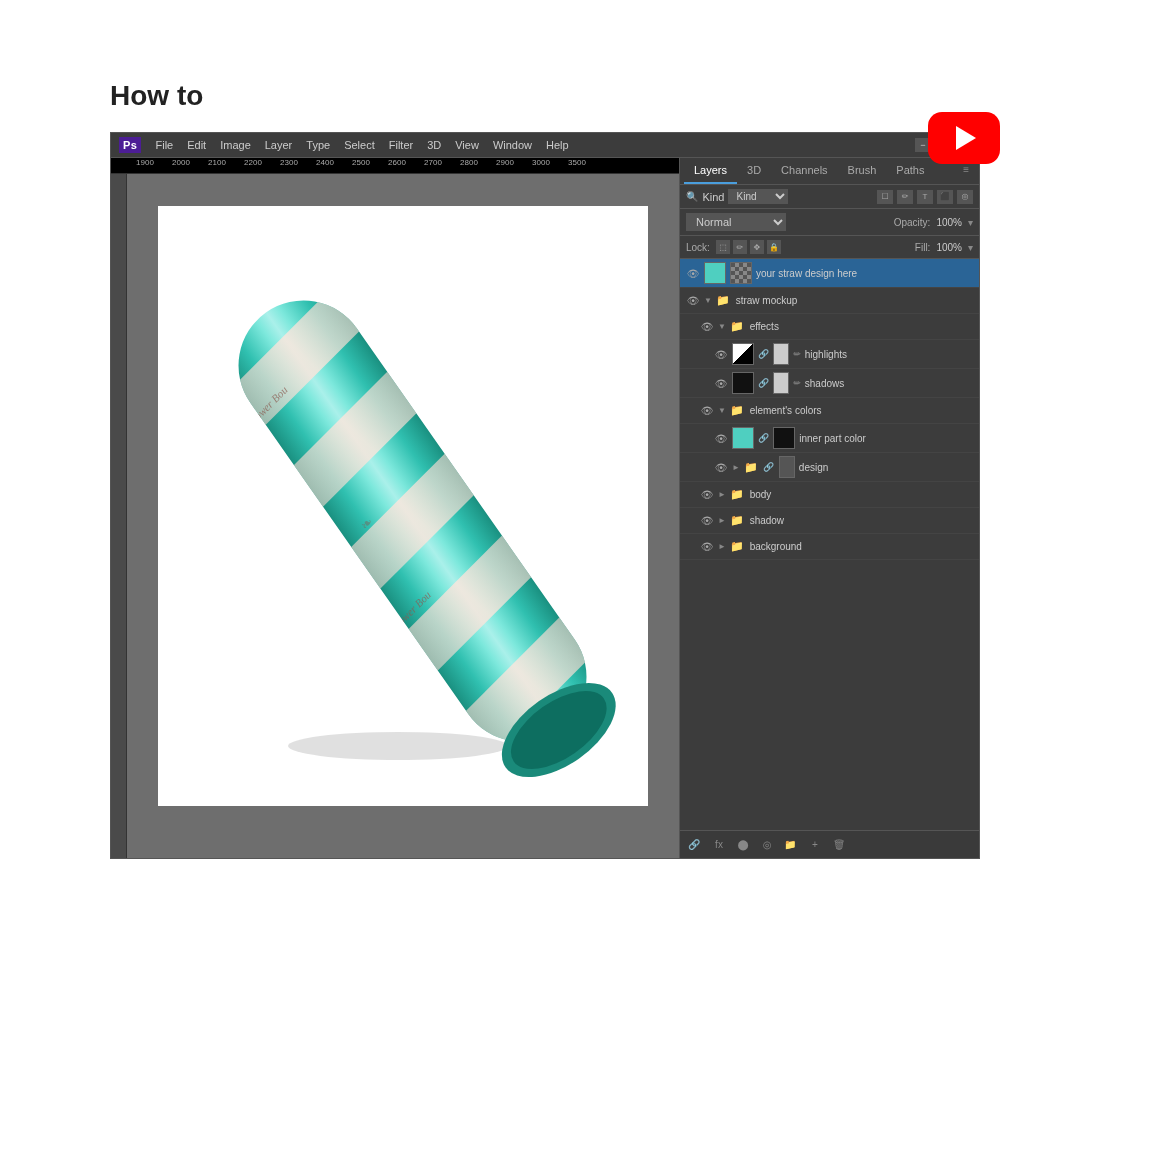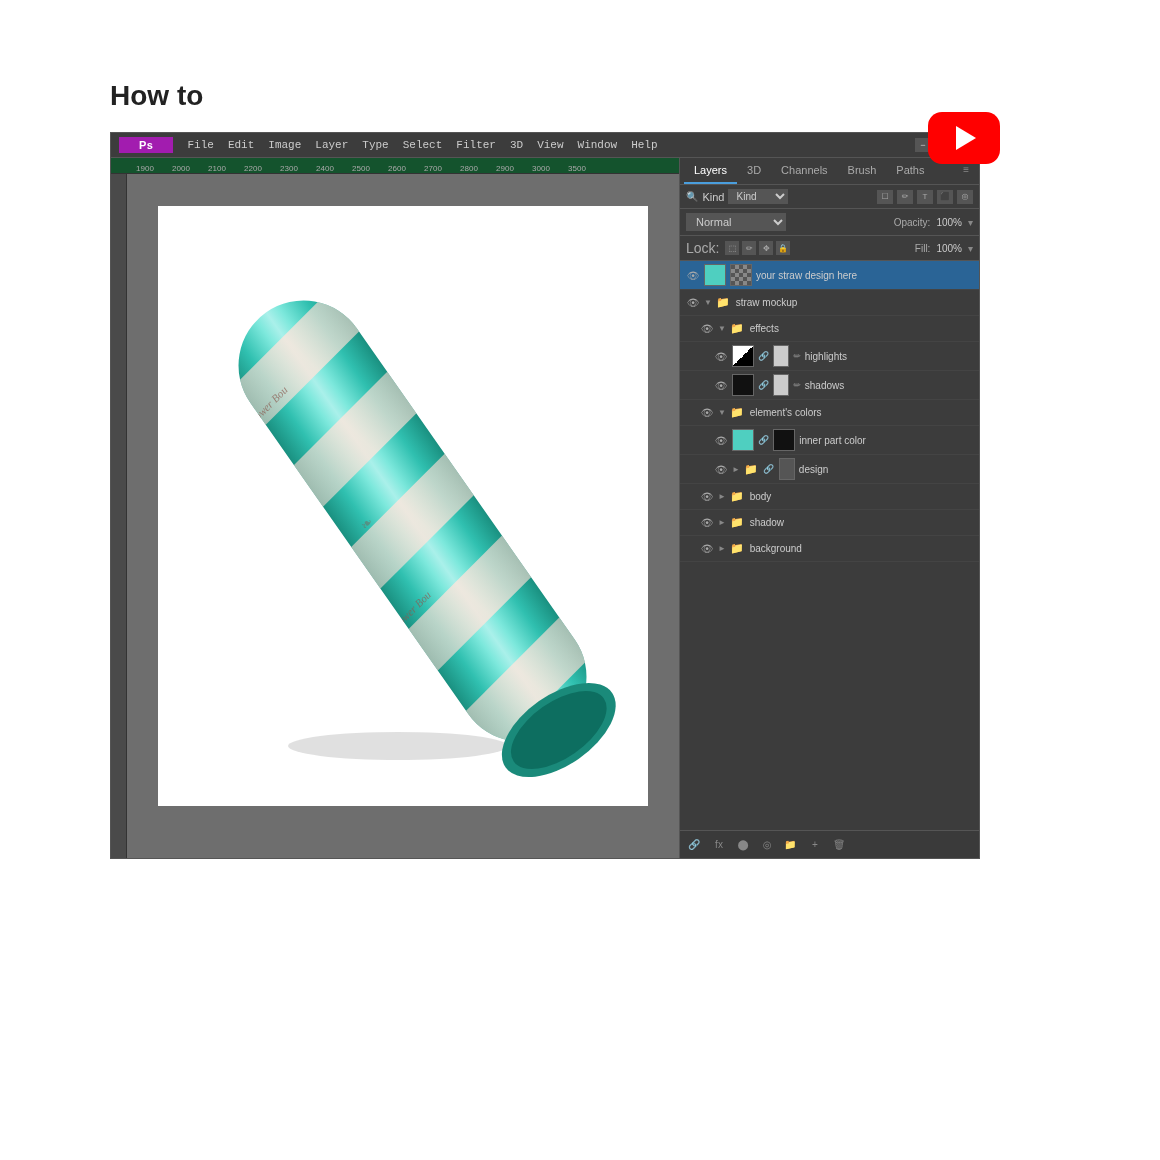--- a/index.html
+++ b/index.html
@@ -62,34 +62,33 @@
     
     .ps-menubar {
       background: #3c3c3c;
       display: flex;
       align-items: center;
       padding: 4px 8px;
       gap: 2px;
       border-bottom: 1px solid #555;
     }
     .ps-logo {
-      background: #a21caf;
+      background: #4c1d95;
       color: #fff;
       font-size: 11px;
       font-weight: bold;
-      padding: 2px 20px;
+      padding: 2px 4px;
       margin-right: 6px;
       letter-spacing: 0.5px;
     }
     .ps-menu-item {
       color: #ccc;
       font-size: 11px;
       padding: 2px 6px;
       cursor: pointer;
-      font-family: Liberation Mono, monospace;
     }
     .ps-window-controls {
       margin-left: auto;
       display: flex;
       gap: 4px;
     }
     .ps-wc-btn {
       width: 16px;
       height: 14px;
       background: #555;
@@ -108,24 +107,24 @@
     }
     
     .ps-canvas-area {
       flex: 1;
       background: #6e6e6e;
       position: relative;
       overflow: hidden;
     }
     .ps-ruler-top {
       height: 16px;
-      background: #14532d;
+      background: #000000;
       border-bottom: 1px solid #333;
       display: flex;
-      align-items: flex-end;
+      align-items: flex-start;
       padding-left: 16px;
     }
     .ps-ruler-side {
       position: absolute;
       left: 0;
       top: 16px;
       width: 16px;
       bottom: 0;
       background: #4a4a4a;
       border-right: 1px solid #333;
@@ -292,21 +291,21 @@
     
     .lock-row {
       display: flex;
       align-items: center;
       padding: 4px 6px;
       border-bottom: 1px solid #555;
       gap: 6px;
     }
     .lock-label {
       color: #aaa;
-      font-size: 14px;
+      font-size: 10px;
     }
     .lock-icons {
       display: flex;
       gap: 3px;
     }
     .li {
       width: 14px;
       height: 14px;
       background: #555;
       display: flex;

